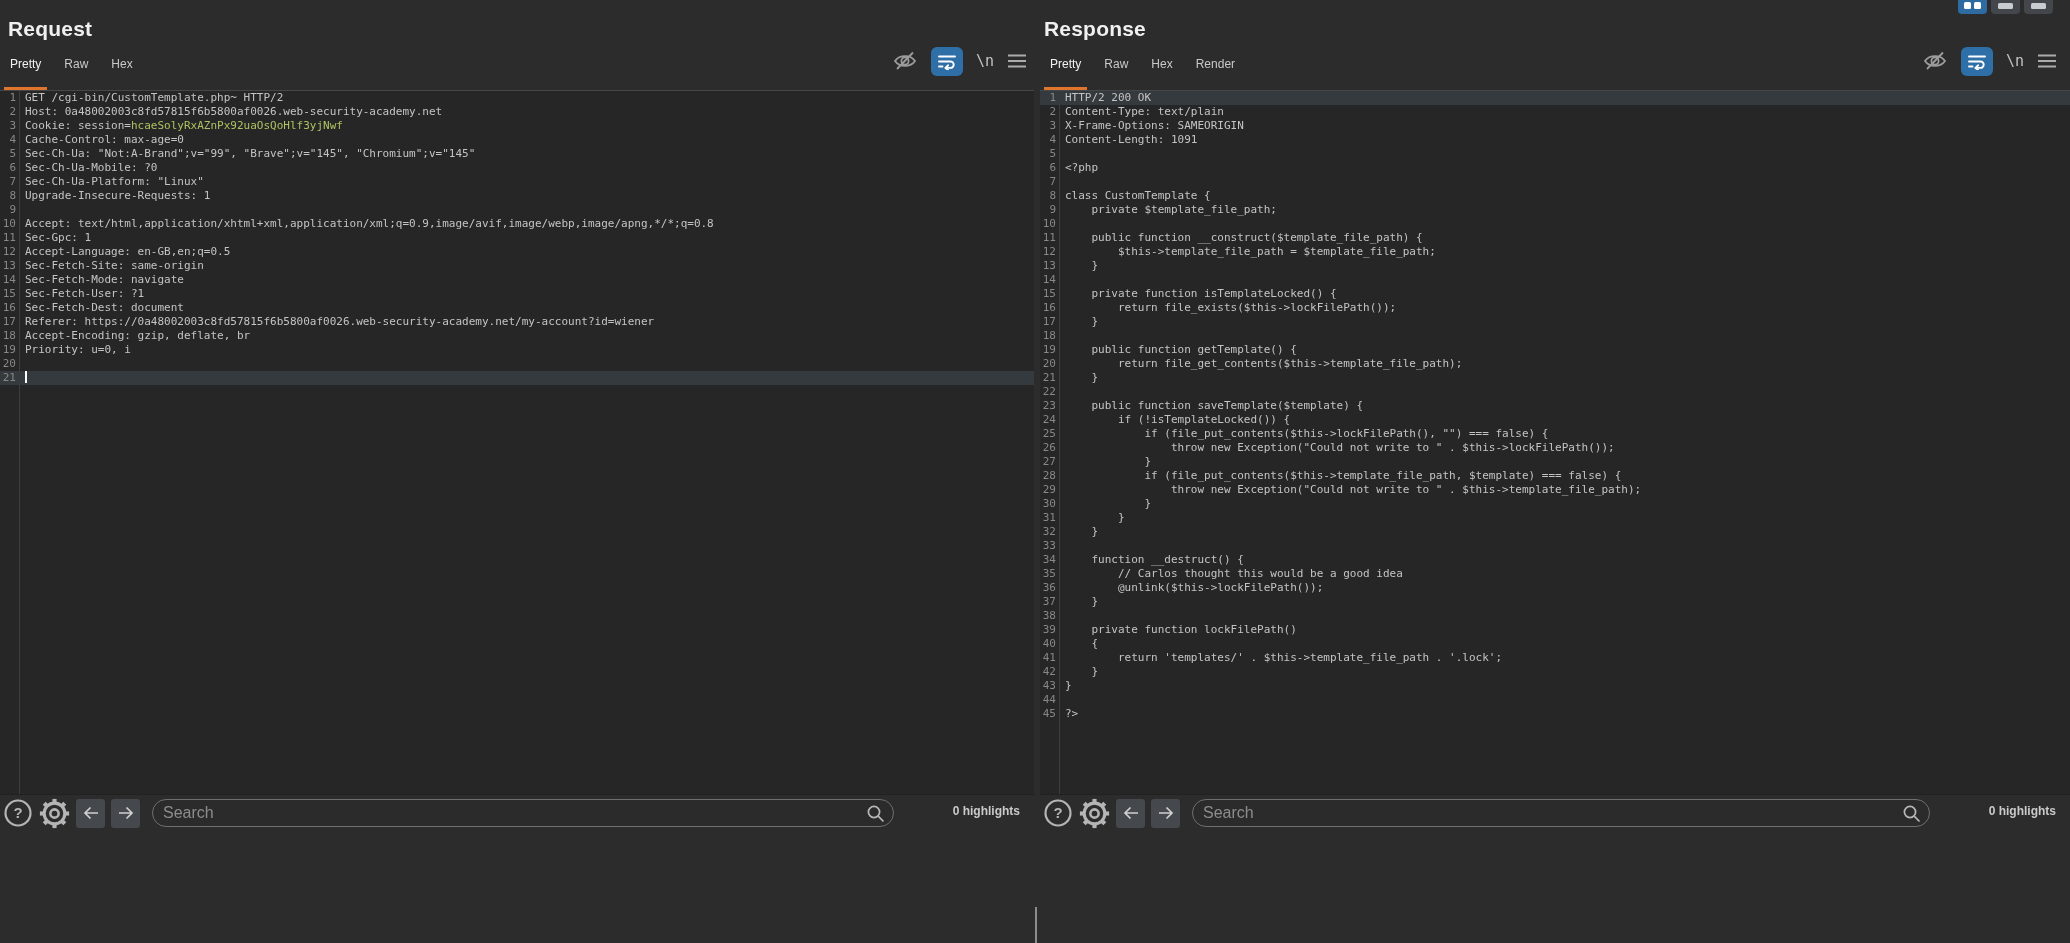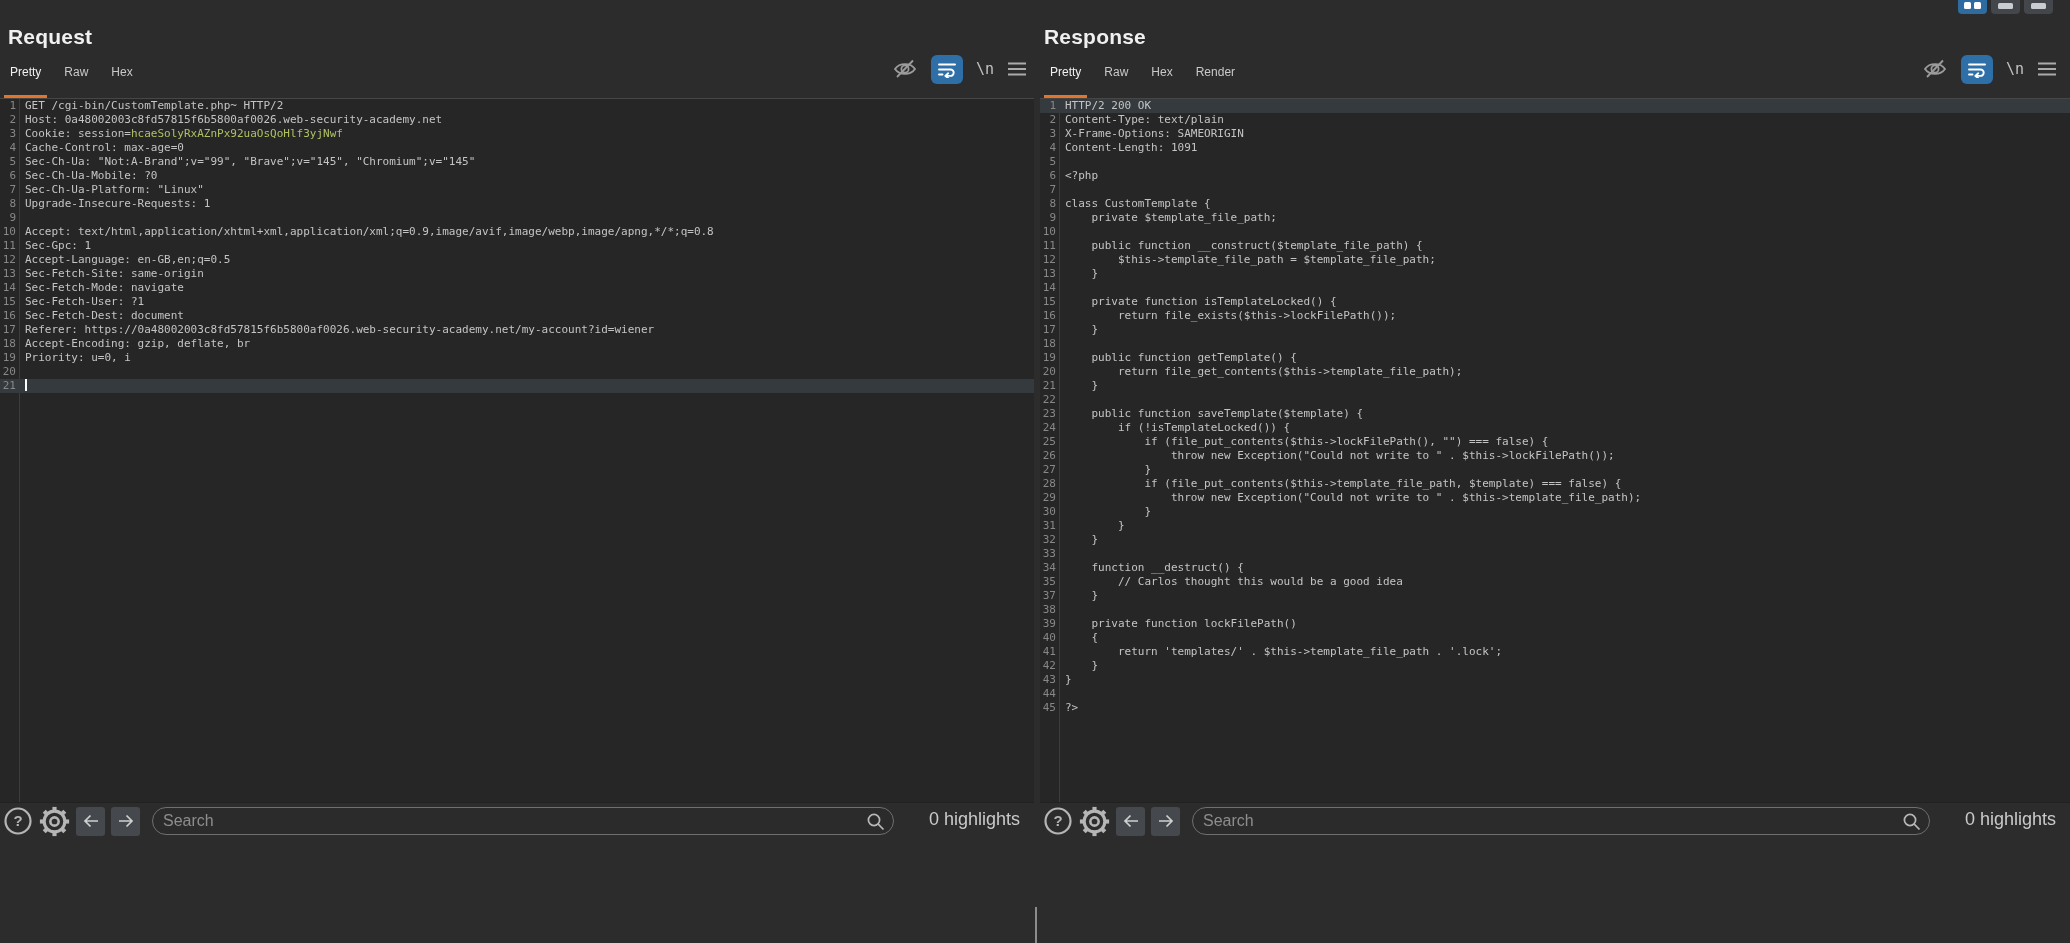--- a/index.html
+++ b/index.html
@@ -1,21 +1,21 @@
 <!DOCTYPE html>
 <html><head>
 <meta charset="utf-8">
 <style>
   * { box-sizing: border-box; }
   html,body { margin:0; padding:0; }
   body {
     width:2070px; height:943px; position:relative; overflow:hidden;
     background:#2c2c2c; font-family:"Liberation Sans", sans-serif;
   }
-  .pane { position:absolute; top:16px; height:823px; }
+  .pane { position:absolute; top:8px; height:823px; }
   .pane-request  { left:0;      width:1034px; }
   .pane-response { left:1040px; width:1030px; }
 
   .pane-title {
     position:absolute; top:9px; left:8px; margin:0;
     font-size:21px; font-weight:bold; color:#f0f0f0; letter-spacing:.2px;
   }
   .pane-response .pane-title { left:4px; }
 
   .tabs { position:absolute; top:47px; left:4px; display:flex; }
@@ -69,21 +69,21 @@
   .search-wrap { flex:1; position:relative; margin-left:12px; }
   .search-input {
     width:100%; height:28px; background:#2b2b2b; border:1px solid #6f6f6f; border-radius:14px;
     color:#dddddd; font-size:16px; padding:0 36px 0 10px; outline:none;
     font-family:"Liberation Sans",sans-serif;
   }
   .search-input::placeholder { color:#8d8d8d; }
   .search-mag { position:absolute; right:7px; top:4px; pointer-events:none; }
   .highlights {
     flex:none; width:106px; margin:0 14px 4px 20px; text-align:right;
-    font-size:18px; color:#cacaca; white-space:nowrap;
+    font-size:12px; color:#cacaca; white-space:nowrap;font-weight:bold;
   }
 
   .toolbar-divider {
     position:absolute; left:1035px; bottom:0; height:36px; width:2px; background:#8c8c8c;
   }
 
   .layout-buttons { position:absolute; top:-8px; right:17px; display:flex; gap:4px; }
   .layout-btn {
     width:29px; height:22px; border:none; border-radius:4px; background:#43474b;
     display:flex; align-items:flex-end; justify-content:center; padding:0 0 5px 0; cursor:pointer;
@@ -267,20 +267,21 @@
         <div class="code-line"><span class="ln">26</span><span class="lt"><span>                throw new Exception("Could not write to " . $this-&gt;lockFilePath());</span></span></div>
         <div class="code-line"><span class="ln">27</span><span class="lt"><span>            }</span></span></div>
         <div class="code-line"><span class="ln">28</span><span class="lt"><span>            if (file_put_contents($this-&gt;template_file_path, $template) === false) {</span></span></div>
         <div class="code-line"><span class="ln">29</span><span class="lt"><span>                throw new Exception("Could not write to " . $this-&gt;template_file_path);</span></span></div>
         <div class="code-line"><span class="ln">30</span><span class="lt"><span>            }</span></span></div>
         <div class="code-line"><span class="ln">31</span><span class="lt"><span>        }</span></span></div>
         <div class="code-line"><span class="ln">32</span><span class="lt"><span>    }</span></span></div>
         <div class="code-line"><span class="ln">33</span><span class="lt"><span></span></span></div>
         <div class="code-line"><span class="ln">34</span><span class="lt"><span>    function __destruct() {</span></span></div>
         <div class="code-line"><span class="ln">35</span><span class="lt"><span>        // Carlos thought this would be a good idea</span></span></div>
+        <div class="code-line"><span class="ln">36</span><span class="lt"><span>        @unlink($this-&gt;lockFilePath());</span></span></div>
         <div class="code-line"><span class="ln">37</span><span class="lt"><span>    }</span></span></div>
         <div class="code-line"><span class="ln">38</span><span class="lt"><span></span></span></div>
         <div class="code-line"><span class="ln">39</span><span class="lt"><span>    private function lockFilePath()</span></span></div>
         <div class="code-line"><span class="ln">40</span><span class="lt"><span>    {</span></span></div>
         <div class="code-line"><span class="ln">41</span><span class="lt"><span>        return 'templates/' . $this-&gt;template_file_path . '.lock';</span></span></div>
         <div class="code-line"><span class="ln">42</span><span class="lt"><span>    }</span></span></div>
         <div class="code-line"><span class="ln">43</span><span class="lt"><span>}</span></span></div>
         <div class="code-line"><span class="ln">44</span><span class="lt"><span></span></span></div>
         <div class="code-line"><span class="ln">45</span><span class="lt"><span>?&gt;</span></span></div>
       </div>

